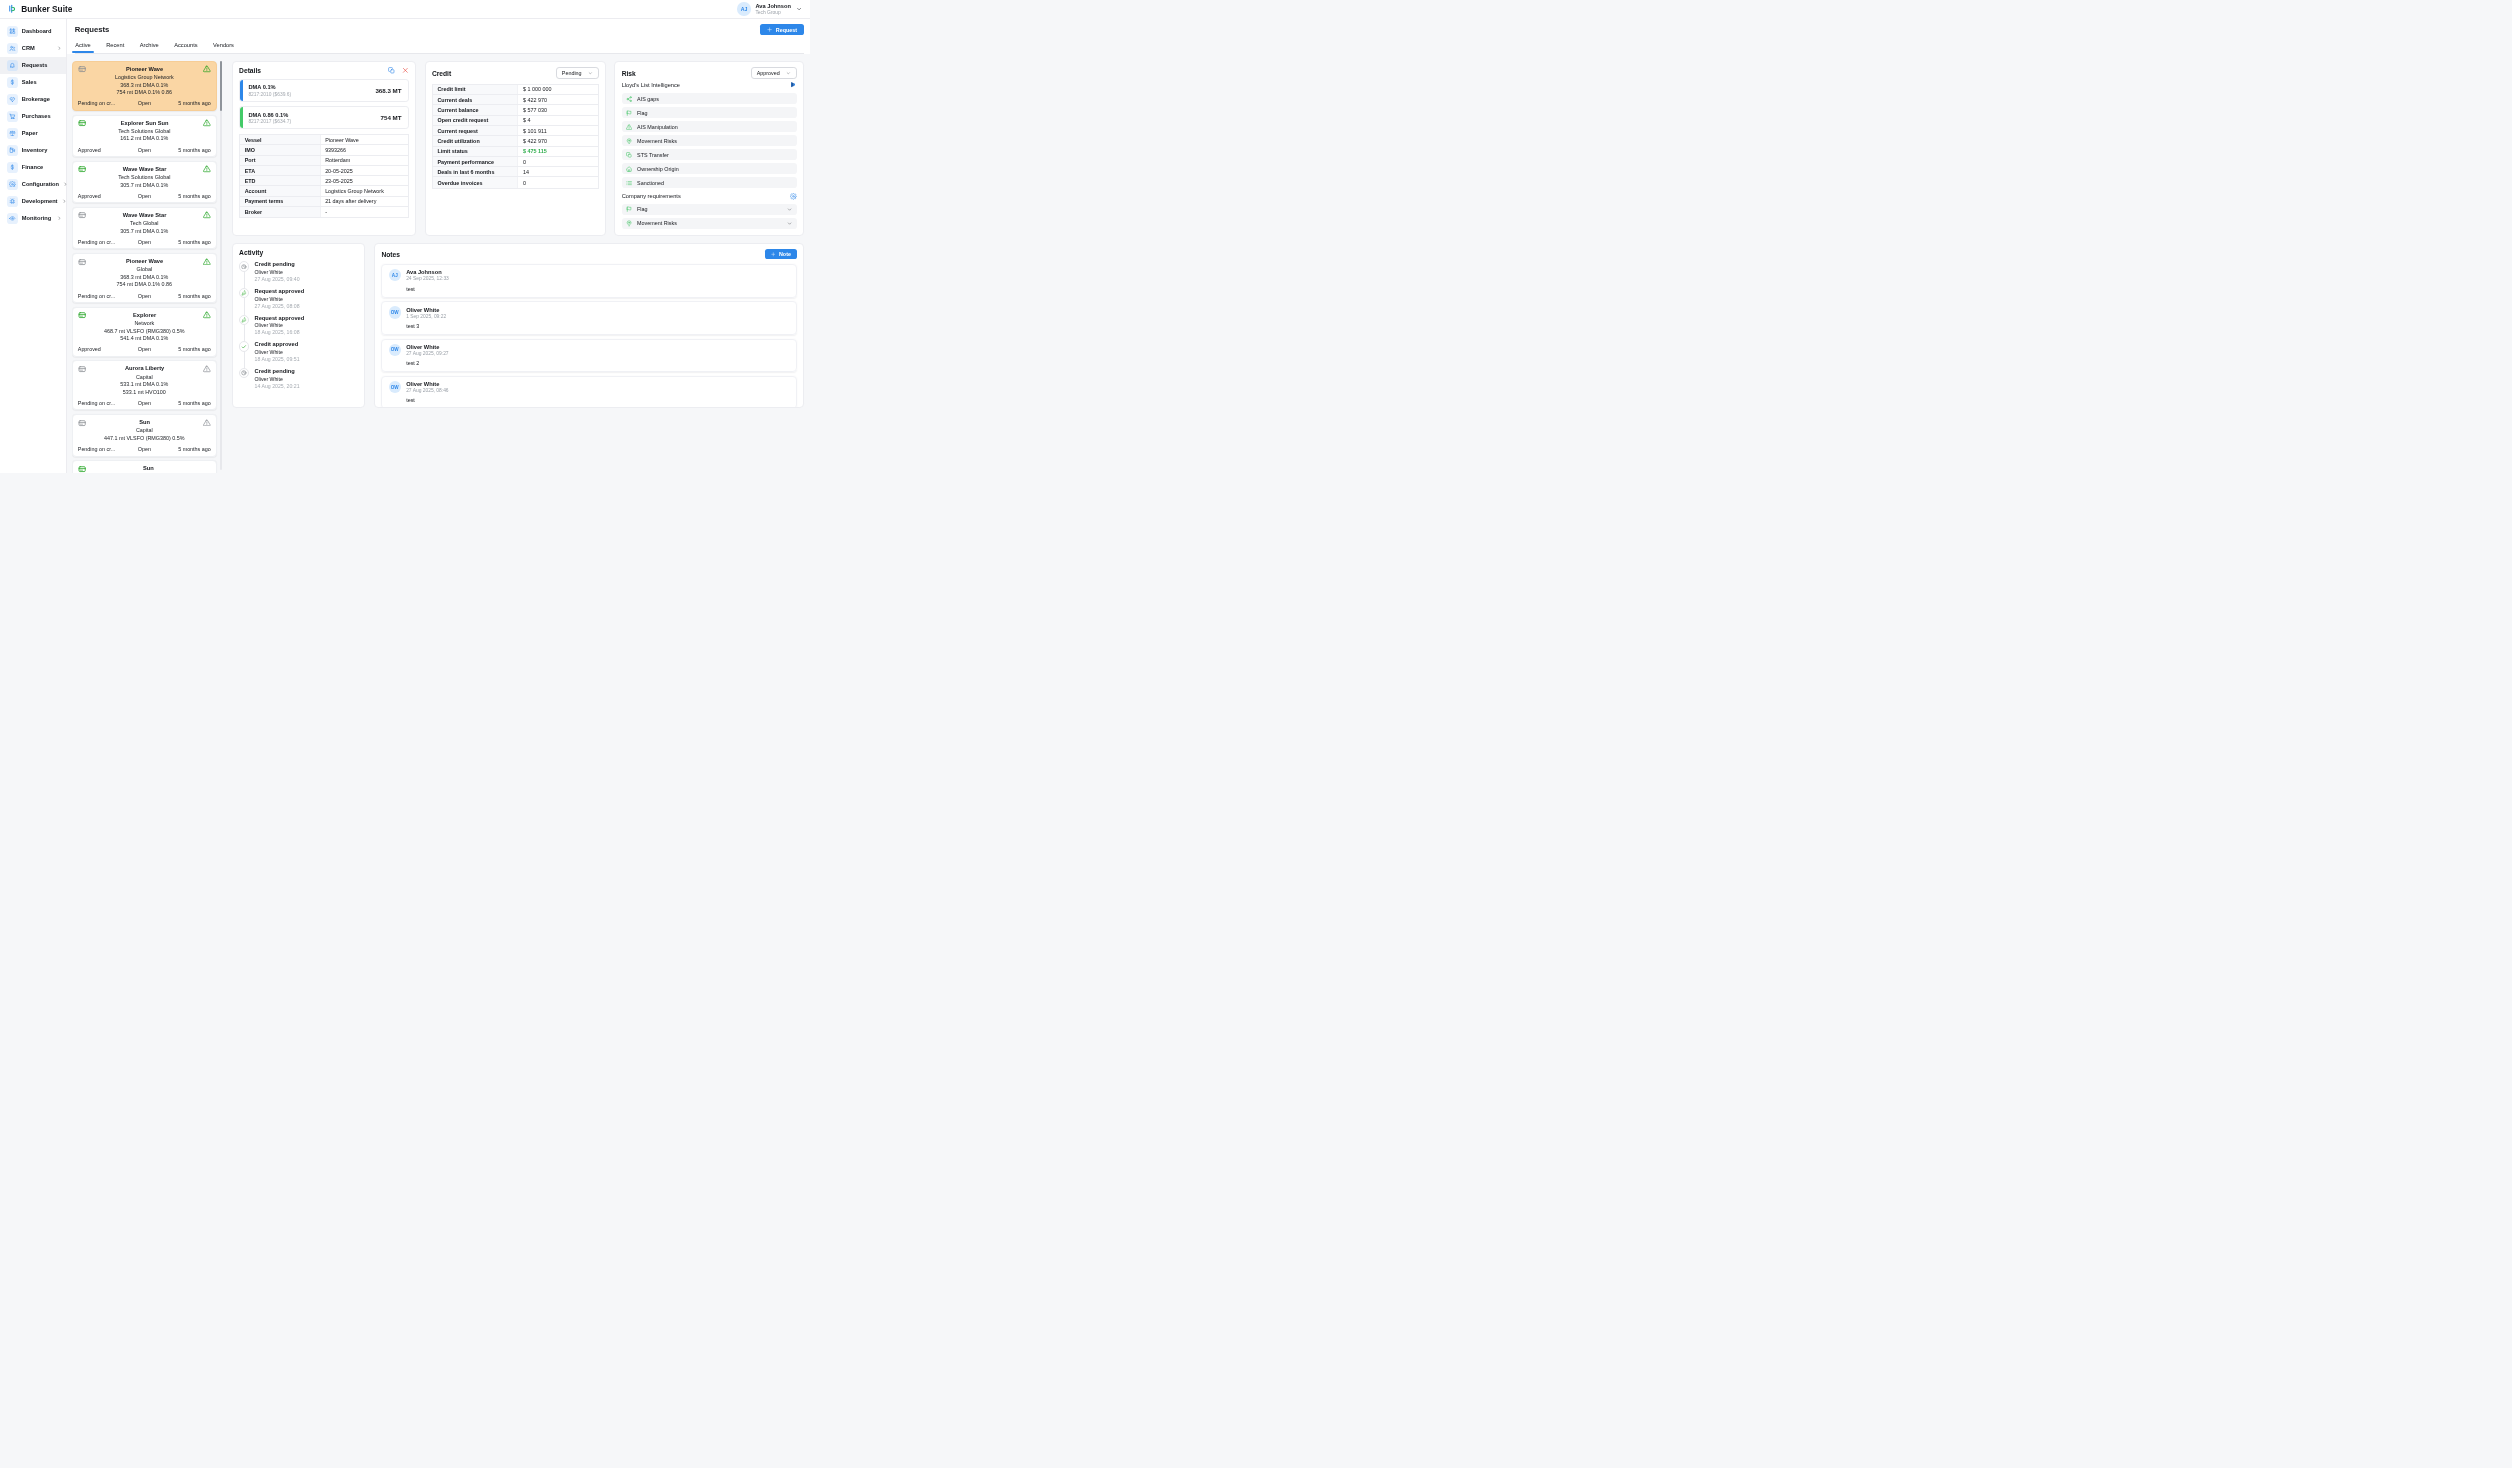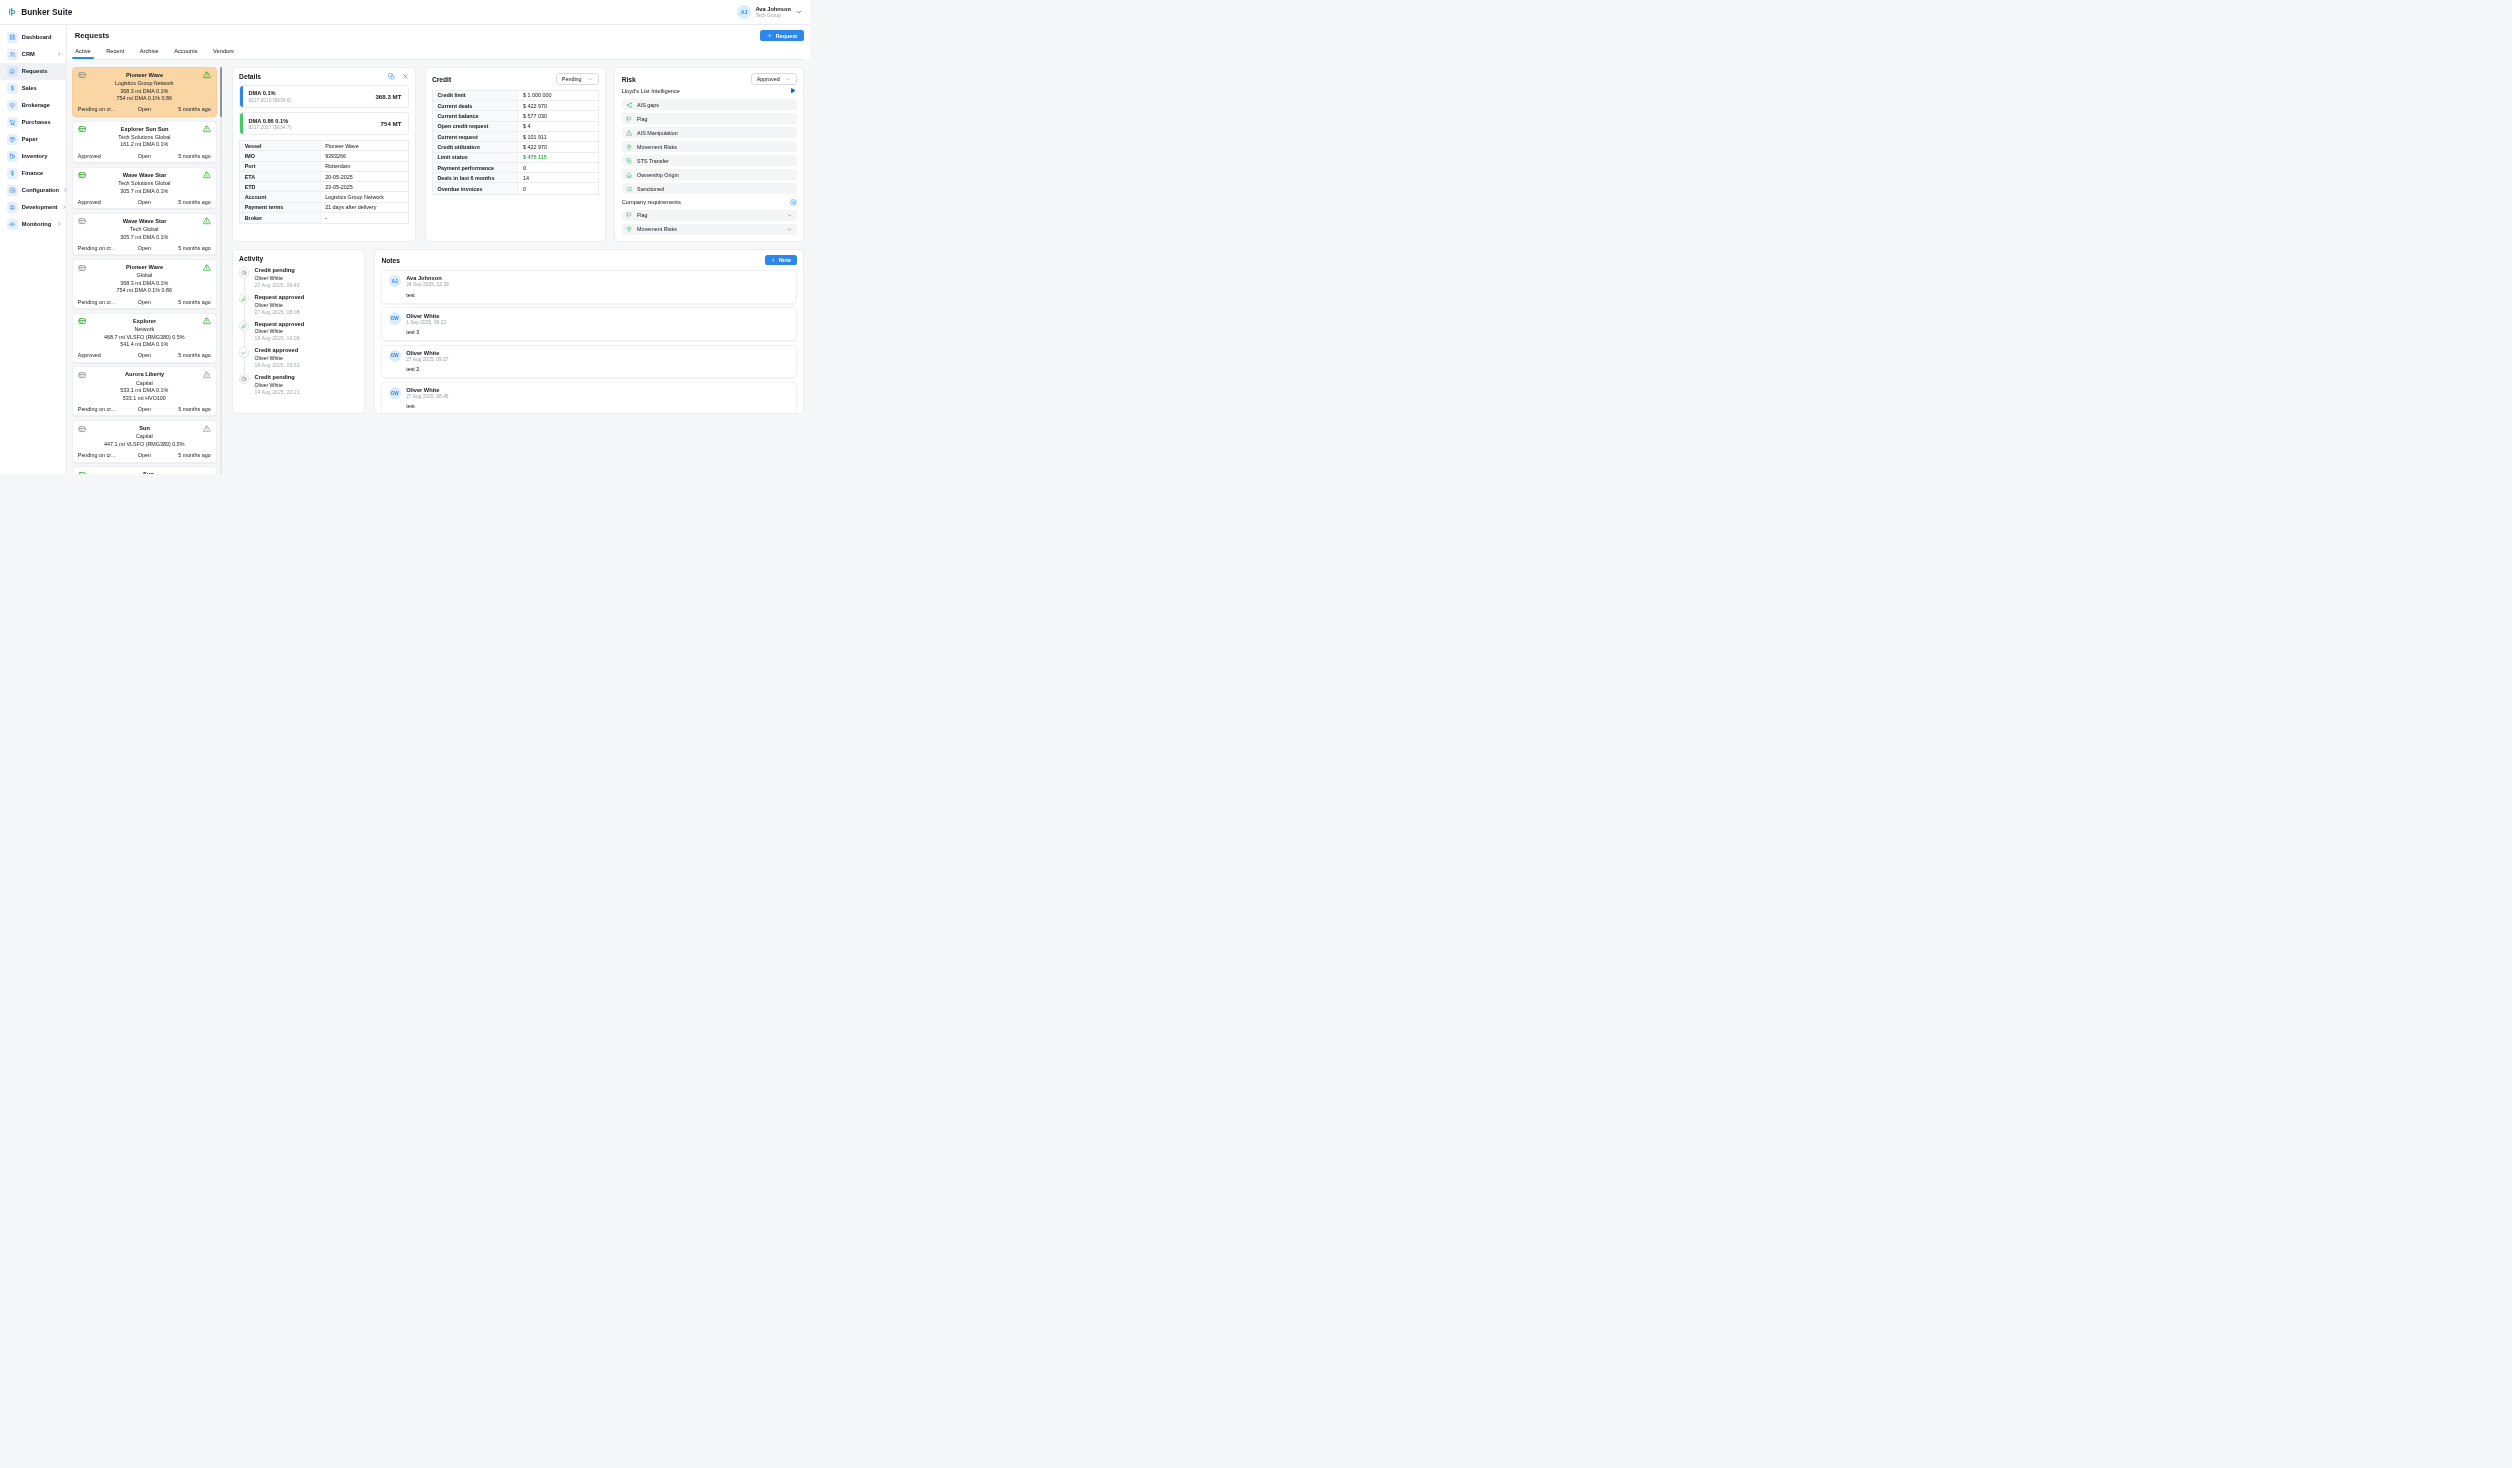--- a/index.html
+++ b/index.html
@@ -1,21 +1,21 @@
 <!DOCTYPE html>
 <html style="font-size:8.3px"><head>
 <meta charset="utf-8">
 <style>
   * { margin:0; padding:0; box-sizing:border-box; }
   html,body { width:810px; height:474px; overflow:hidden; }
   body { font-family:"Liberation Sans","DejaVu Sans",sans-serif; color:#16181d; background:#f6f7f9; }
   svg { display:block; }
 
   
-  .topbar { height:25px; background:#fff; border-bottom:0.5px solid #ececf0;
+  .topbar { height:19px; background:#fff; border-bottom:0.5px solid #ececf0;
             display:flex; align-items:center; justify-content:space-between; padding:0 8.3px; }
   .brand { display:flex; align-items:center; gap:3.6px; font-size:8.3px; font-weight:700; }
   .userbox { display:flex; align-items:center; gap:4.6px; cursor:pointer; }
   .user-avatar { width:13.4px; height:13.4px; border-radius:50%; background:#d9ebfd; color:#2d87e9;
                  font-weight:700; font-size:5.2px; display:flex; align-items:center; justify-content:center; }
   .user-name { font-size:5.7px; font-weight:700; line-height:6.7px; }
   .user-org { font-size:4.9px; color:#9aa0a8; }
   .user-chevron { color:#2c3036; }
 
   

